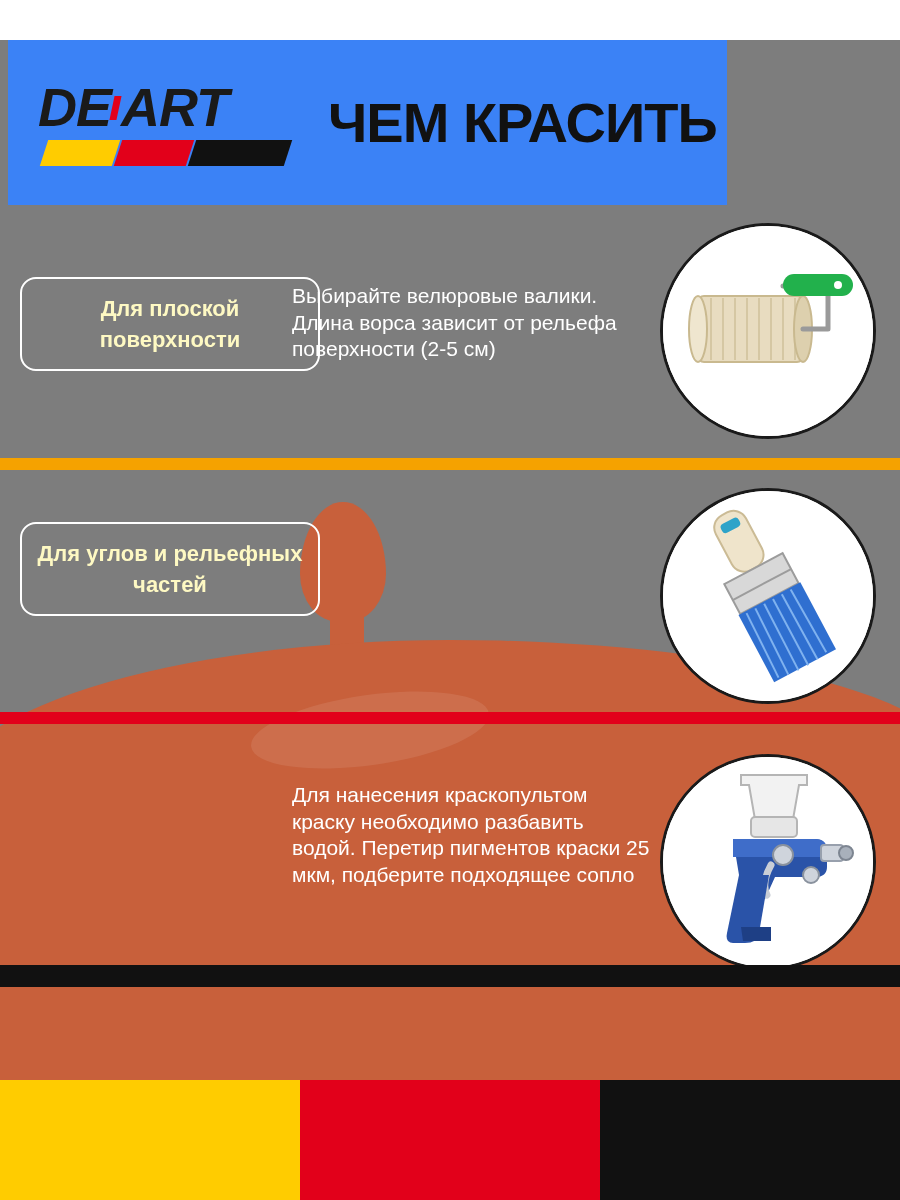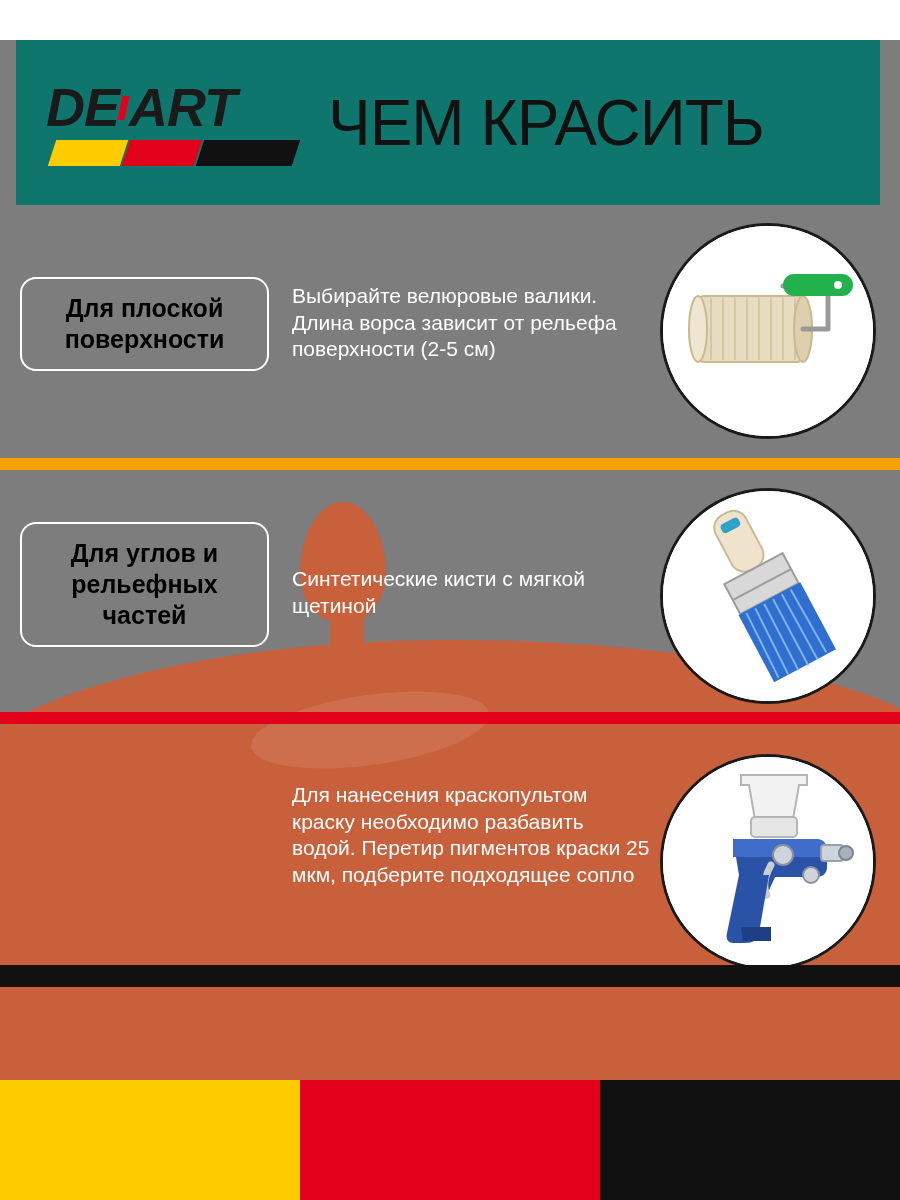--- a/index.html
+++ b/index.html
@@ -22,23 +22,23 @@
   .top-white {
     position: absolute;
     left: 0; top: 0;
     width: 900px; height: 40px;
     background: #ffffff;
   }
 
   
   .header {
     position: absolute;
-    left: 16px; top: 40px;
-    width: 864px; height: 165px;
-    background: #0f766e;
+    left: 8px; top: 40px;
+    width: 719px; height: 165px;
+    background: #3b82f6;
     display: flex;
     align-items: center;
   }
   .logo {
     position: relative;
     width: 250px;
     height: 90px;
     margin-left: 30px;
     flex: none;
   }
@@ -75,25 +75,25 @@
     top: 0;
     height: 26px;
     transform: skewX(-18deg);
   }
   .logo-bar.yellow { left: 6px;   width: 72px;  background: #ffcc00; }
   .logo-bar.red    { left: 80px;  width: 72px;  background: #e2001a; }
   .logo-bar.black  { left: 154px; width: 96px;  background: #111111; }
 
   .header-title {
     font-family: "Liberation Sans", sans-serif;
-    font-weight: normal;
-    font-size: 64px;
+    font-weight: bold;
+    font-size: 56px;
     line-height: 62px;
     color: #111111;
-    margin-left: 32px;
+    margin-left: 40px;
     white-space: nowrap;
     letter-spacing: -1px;
   }
 
   
   .splash {
     position: absolute;
     left: 0;
     top: 490px;
     width: 900px;
@@ -163,27 +163,27 @@
     width: 900px;
     height: 250px;
   }
   .row-1 { top: 205px; }
   .row-2 { top: 470px; }
   .row-3 { top: 724px; }
 
   .pill {
     position: absolute;
     left: 20px;
-    width: 249px;
+    width: 300px;
     border: 2px solid #ffffff;
     border-radius: 16px;
     box-sizing: border-box;
-    color: #000000;
+    color: #fef9c3;
     font-weight: bold;
-    font-size: 25px;
+    font-size: 22px;
     line-height: 31px;
     text-align: center;
     display: flex;
     align-items: center;
     justify-content: center;
     padding: 14px 10px;
   }
   .row-1 .pill { top: 72px; }
   .row-2 .pill { top: 52px; }
   .row-3 .pill { top: 66px; }
@@ -292,21 +292,20 @@
         <rect x="120" y="48" width="70" height="22" rx="11" fill="#22b14c"></rect>
         <circle cx="175" cy="59" r="4" fill="#ffffff"></circle>
       </svg>
     </div>
   </div>
 
   <div class="stripe stripe-orange"></div>
 
   <div class="row row-2">
     <div class="pill">Для углов и рельефных частей</div>
-    <div class="row-text">Синтетические кисти с мягкой щетиной</div>
     <div class="circle">
       <svg width="210" height="210" viewBox="0 0 210 210">
         <rect x="0" y="0" width="210" height="210" fill="#ffffff"></rect>
         <g transform="rotate(-28 105 105)">
 
           <rect x="88" y="12" width="34" height="62" rx="14" fill="#efe4cb" stroke="#cbbb95" stroke-width="2"></rect>
           <rect x="95" y="20" width="20" height="10" rx="4" fill="#2ea3c9"></rect>
 
           <rect x="72" y="74" width="66" height="34" fill="#d8d8d8" stroke="#9c9c9c" stroke-width="2"></rect>
           <line x1="72" y1="92" x2="138" y2="92" stroke="#9c9c9c" stroke-width="2"></line>

